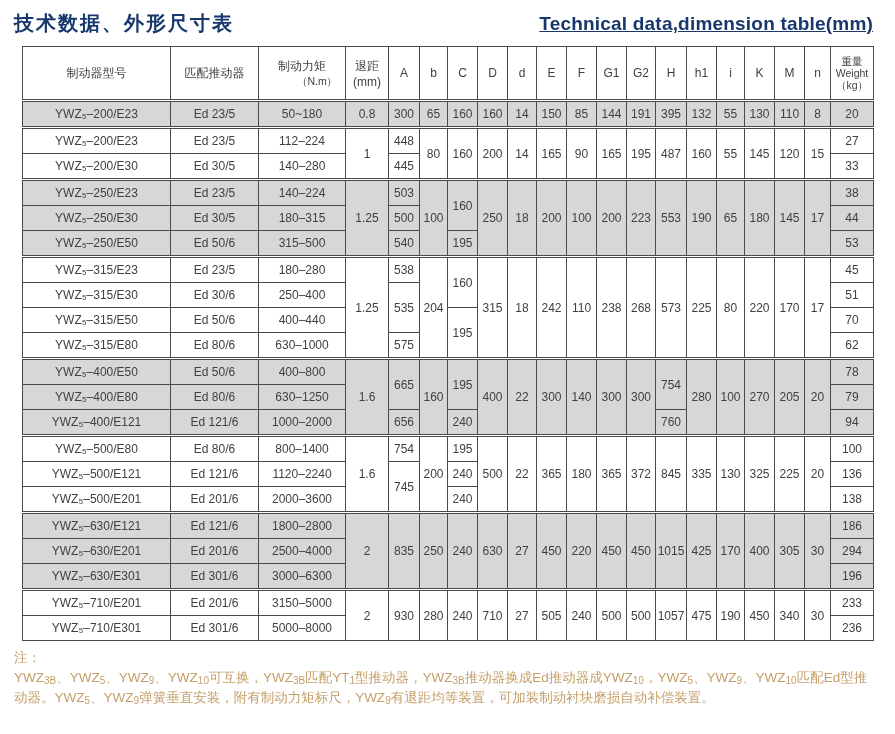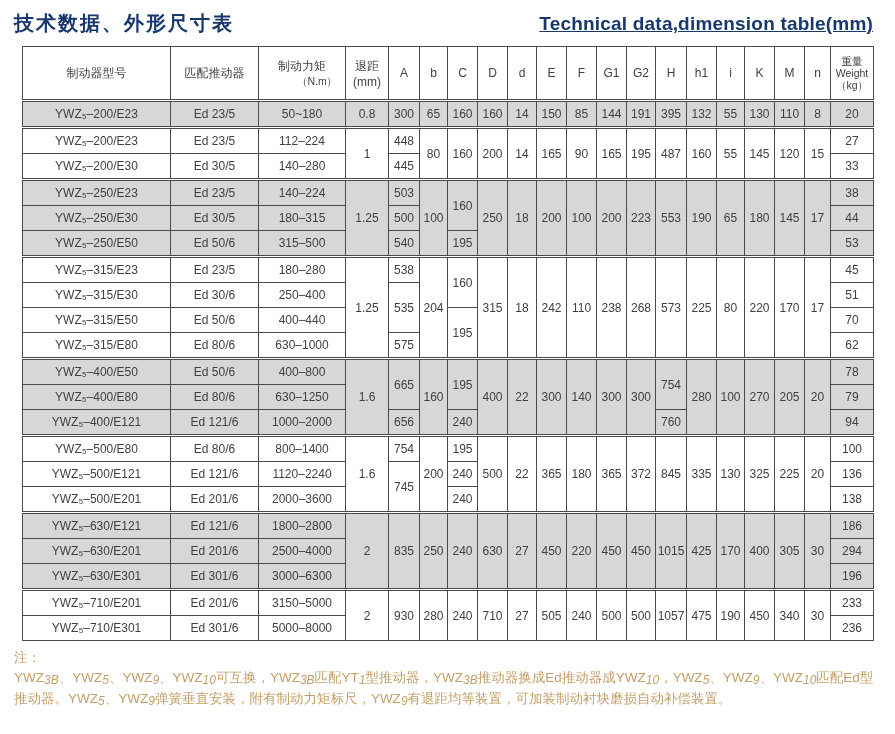--- a/index.html
+++ b/index.html
@@ -20,21 +20,21 @@
   }
   table.dim th{font-weight:normal;height:52px;background:#fff;}
   table.dim th.small{font-size:10.5px;line-height:1.15;}
   table.dim th .subline{font-size:10.5px;padding-left:30px;}
   table.dim td{height:24px;}
   tr.shade td{background:var(--shade);}
   tr.gs td{border-top:3px double var(--bd);}
   .note{width:868px;margin-top:7px;color:var(--tan);}
   .note-label{font-size:13.5px;line-height:1.45;}
   .note-text{font-size:13.5px;line-height:1.45;margin:0;width:866px;}
-  .sub{font-size:12px;vertical-align:-2px;font-style:italic;}
+  .sub{font-size:10px;vertical-align:-2px;}
 </style>
 </head>
 <body>
 
 <div class="page">
   <div class="titlebar">
     <div class="title-cn">技术数据、外形尺寸表</div>
     <div class="title-en">Technical data,dimension table(mm)</div>
   </div>
 

